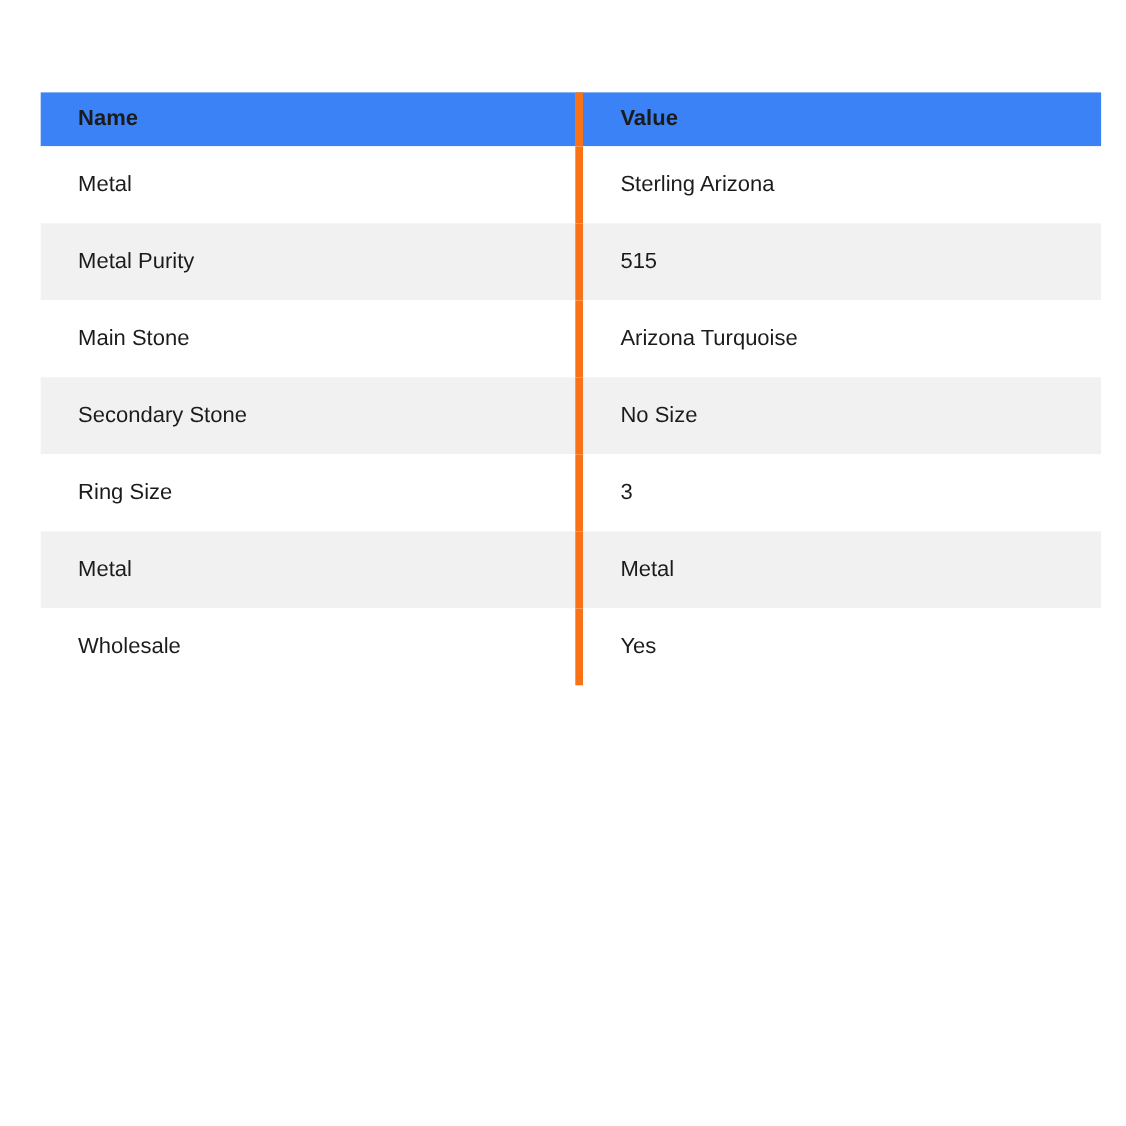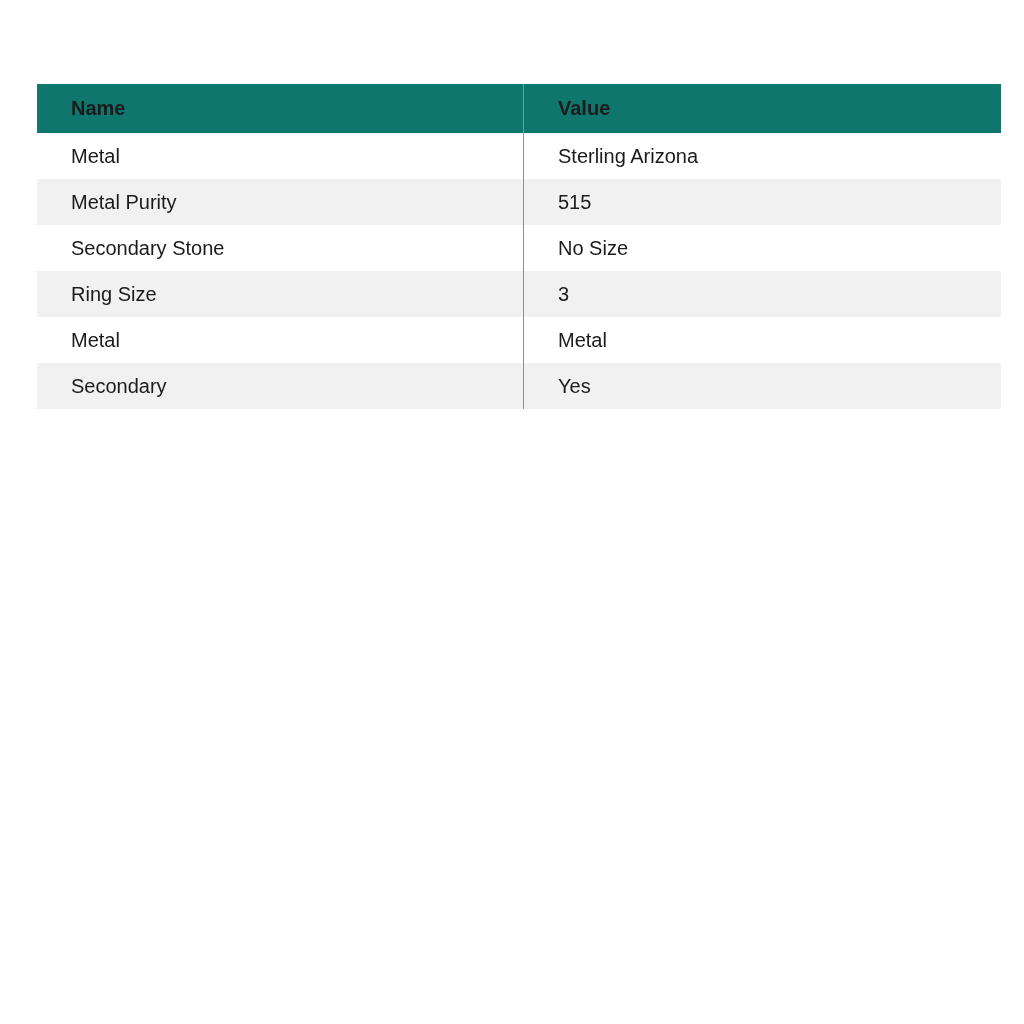--- a/index.html
+++ b/index.html
@@ -28,29 +28,29 @@
   table.attr-table col.c-value { width: 478px; }
   th, td {
     padding: 0 0 0 34px;
     text-align: left;
     vertical-align: middle;
     font-weight: 400;
     overflow: hidden;
     white-space: nowrap;
   }
   thead th {
-    background: #0f766e;
+    background: #3b82f6;
     height: 49px;
     font-weight: 600;
   }
-  tbody td { height: 46px; }
+  tbody td { height: 70px; }
   tbody tr:nth-child(even) td { background: #f1f1f1; }
   tbody tr:nth-child(odd)  td { background: #ffffff; }
   
-  th.val-col, td.val-col { border-left: 1px solid #f97316; }
+  th.val-col, td.val-col { border-left: 7px solid #f97316; }
 </style>
 </head>
 <body>
 
 <div class="attr-table-wrap">
   <table class="attr-table">
     <colgroup>
       <col class="c-name">
       <col class="c-value">
     </colgroup>
@@ -63,30 +63,34 @@
     <tbody>
       <tr>
         <td>Metal</td>
         <td class="val-col">Sterling Arizona</td>
       </tr>
       <tr>
         <td>Metal Purity</td>
         <td class="val-col">515</td>
       </tr>
       <tr>
+        <td>Main Stone</td>
+        <td class="val-col">Arizona Turquoise</td>
+      </tr>
+      <tr>
         <td>Secondary Stone</td>
         <td class="val-col">No Size</td>
       </tr>
       <tr>
         <td>Ring Size</td>
         <td class="val-col">3</td>
       </tr>
       <tr>
         <td>Metal</td>
         <td class="val-col">Metal</td>
       </tr>
       <tr>
-        <td>Secondary</td>
+        <td>Wholesale</td>
         <td class="val-col">Yes</td>
       </tr>
     </tbody>
   </table>
 </div>
 
 </body></html>

